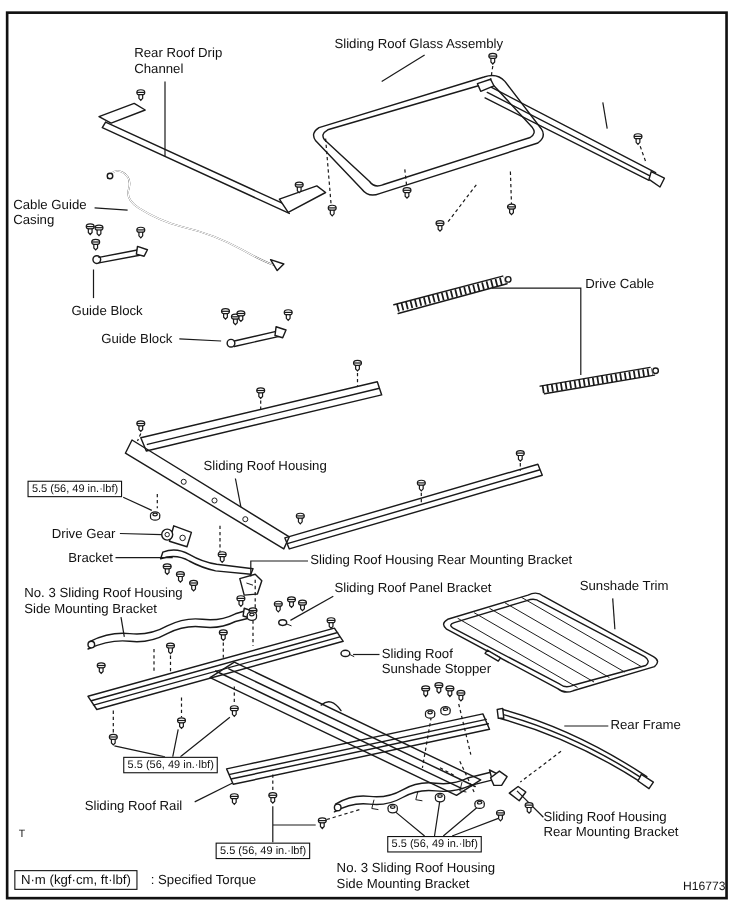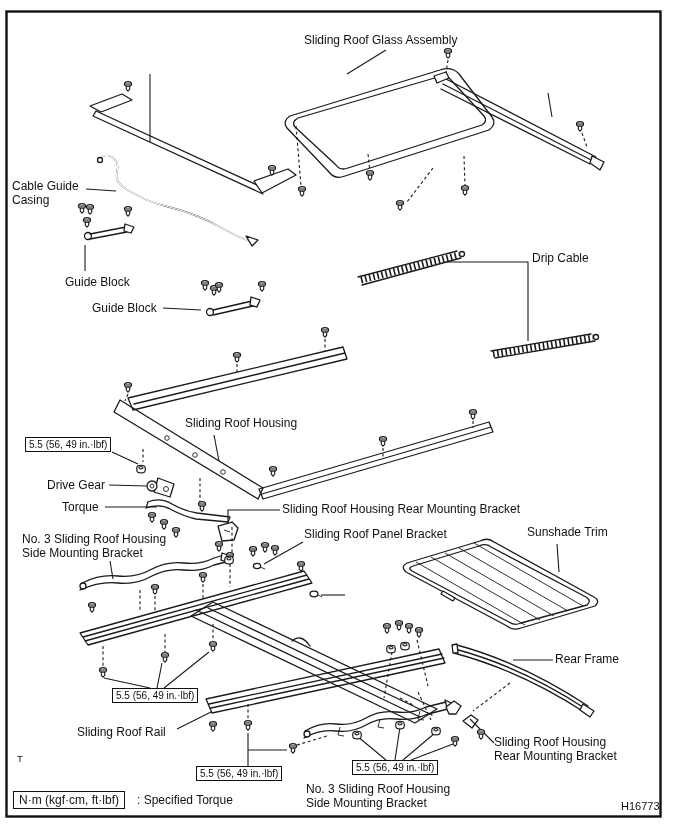--- a/index.html
+++ b/index.html
@@ -244,32 +244,34 @@
     <use href="#scr" x="275" y="551"></use>
     <use href="#scr" x="301" y="567"></use>
     <use href="#nut" x="357" y="734"></use>
     <use href="#nut" x="400" y="724"></use>
     <use href="#nut" x="436" y="730"></use>
     <use href="#scr" x="455" y="742"></use>
     <use href="#scr" x="481" y="735"></use>
   </g>
 </svg>
 
+<div class="lbl wrap" style="left:122px;top:42px;width:92px">Rear Roof Drip Channel</div>
 <div class="lbl" style="left:304px;top:34px">Sliding Roof Glass Assembly</div>
 <div class="lbl wrap" style="left:12px;top:180px;width:78px">Cable Guide Casing</div>
 <div class="lbl" style="left:65px;top:276px">Guide Block</div>
 <div class="lbl" style="left:92px;top:302px">Guide Block</div>
-<div class="lbl" style="left:532px;top:252px">Drip Cable</div>
+<div class="lbl" style="left:532px;top:252px">Drive Cable</div>
 <div class="lbl" style="left:185px;top:417px">Sliding Roof Housing</div>
 <div class="lbl" style="left:47px;top:479px">Drive Gear</div>
-<div class="lbl" style="left:62px;top:501px">Torque</div>
+<div class="lbl" style="left:62px;top:501px">Bracket</div>
 <div class="lbl wrap" style="left:22px;top:533px;width:155px">No. 3 Sliding Roof Housing Side Mounting Bracket</div>
 <div class="lbl" style="left:282px;top:503px">Sliding Roof Housing Rear Mounting Bracket</div>
 <div class="lbl" style="left:304px;top:528px">Sliding Roof Panel Bracket</div>
 <div class="lbl" style="left:527px;top:526px">Sunshade Trim</div>
+<div class="lbl wrap" style="left:347px;top:588px;width:118px">Sliding Roof Sunshade Stopper</div>
 <div class="lbl" style="left:555px;top:653px">Rear Frame</div>
 <div class="lbl wrap" style="left:494px;top:736px;width:140px">Sliding Roof Housing Rear Mounting Bracket</div>
 <div class="lbl" style="left:77px;top:726px">Sliding Roof Rail</div>
 <div class="lbl wrap" style="left:306px;top:783px;width:165px">No. 3 Sliding Roof Housing Side Mounting Bracket</div>
 
 <div class="tq" style="left:25px;top:437px">5.5 (56, 49 in.·lbf)</div>
 <div class="tq" style="left:112px;top:688px">5.5 (56, 49 in.·lbf)</div>
 <div class="tq" style="left:196px;top:766px">5.5 (56, 49 in.·lbf)</div>
 <div class="tq" style="left:352px;top:760px">5.5 (56, 49 in.·lbf)</div>
 

